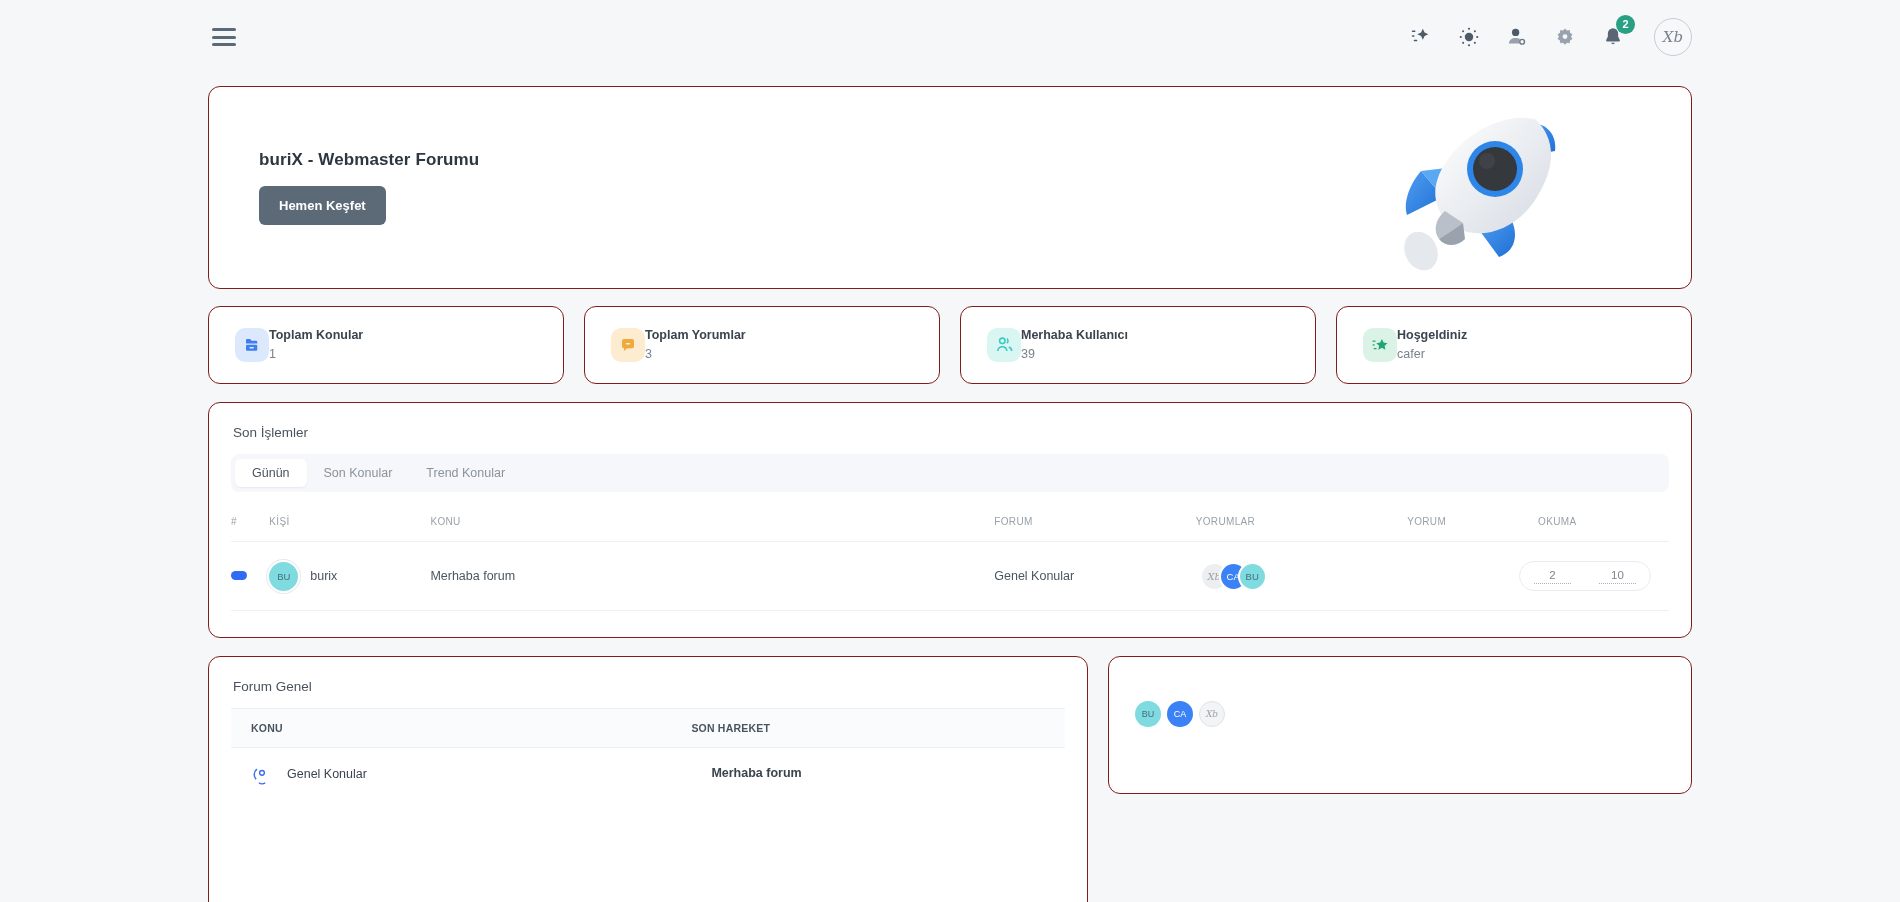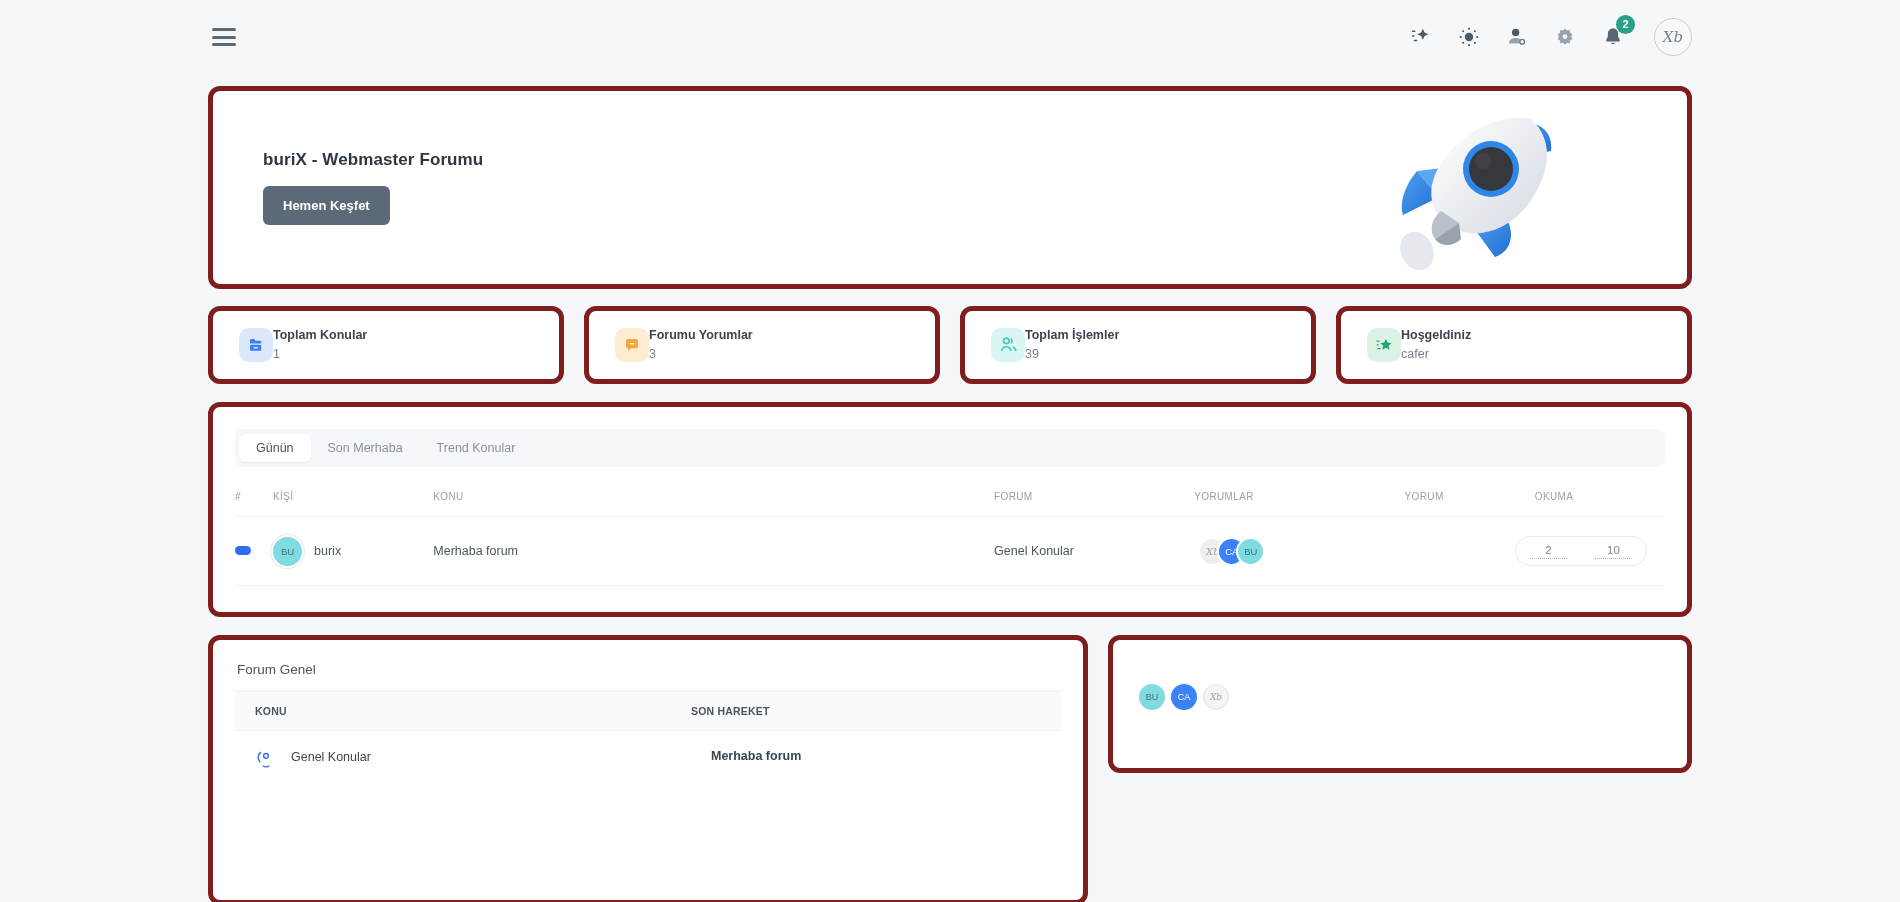--- a/index.html
+++ b/index.html
@@ -44,21 +44,21 @@
     font-family: "DejaVu Serif", serif; font-style: italic;
     font-size: 15px; color: #7b848d; cursor: pointer;
     margin-left: 6px;
   }
 
   
   .wrap { width: 1484px; margin: 0 auto; }
 
   .card {
     background: #fff;
-    border: 5px solid #7f1d1d;
+    border: 1px solid #7f1d1d;
     border-radius: 12px;
   }
 
   
   .hero {
     height: 203px; margin-top: 12px;
     display: flex; align-items: center; justify-content: space-between;
     padding: 0 52px 0 50px;
     position: relative; overflow: hidden;
   }
@@ -300,35 +300,35 @@
       </div>
 
       <div class="card stat">
         <div class="stat-ico orange">
           <svg width="18" height="18" viewBox="0 0 24 24" fill="#f0a93c">
             <path d="M4 6.6A2.6 2.6 0 0 1 6.6 4h10.8A2.6 2.6 0 0 1 20 6.6v7.1a2.6 2.6 0 0 1-2.6 2.6H11l-4.4 3.6.3-3.6h-.3A2.6 2.6 0 0 1 4 13.7z"></path>
             <rect x="9" y="9.2" width="6" height="2" rx="1" fill="#fdeccf"></rect>
           </svg>
         </div>
         <div class="stat-txt">
-          <div class="lab">Forumu Yorumlar</div>
+          <div class="lab">Toplam Yorumlar</div>
           <div class="val">3</div>
         </div>
       </div>
 
       <div class="card stat">
         <div class="stat-ico teal">
           <svg width="20" height="20" viewBox="0 0 24 24" fill="none" stroke="#3ec9c4" stroke-width="1.9">
             <circle cx="10" cy="7" r="3.3"></circle>
             <path d="M4.6 19.2c0-3 2.4-5.2 5.4-5.2s5.4 2.2 5.4 5.2"></path>
             <path d="M15.4 4.4a3.3 3.3 0 0 1 0 5.4M17.8 14.4c2 .7 3.4 2.5 3.4 4.8"></path>
           </svg>
         </div>
         <div class="stat-txt">
-          <div class="lab">Toplam İşlemler</div>
+          <div class="lab">Merhaba Kullanıcı</div>
           <div class="val">39</div>
         </div>
       </div>
 
       <div class="card stat">
         <div class="stat-ico green">
           <svg width="18" height="18" viewBox="0 0 24 24" fill="#1fa671">
             <path d="M14.5 4l2.3 4.8 5.2.7-3.8 3.6.9 5.2-4.6-2.5-4.6 2.5.9-5.2L7 9.5l5.2-.7z"></path>
             <rect x="2" y="6" width="4.2" height="1.7" rx=".85"></rect>
             <rect x="2" y="11" width="3" height="1.7" rx=".85"></rect>
@@ -337,24 +337,25 @@
         </div>
         <div class="stat-txt">
           <div class="lab">Hoşgeldiniz</div>
           <div class="val">cafer</div>
         </div>
       </div>
 
     </div>
 
     <div class="card recent">
+      <div class="sec-title">Son İşlemler</div>
 
       <div class="tabs">
         <div class="tab active">Günün</div>
-        <div class="tab">Son Merhaba</div>
+        <div class="tab">Son Konular</div>
         <div class="tab">Trend Konular</div>
       </div>
 
       <table class="rt">
         <thead>
           <tr>
             <th class="col-hash">#</th>
             <th class="col-kisi">KİŞİ</th>
             <th class="col-konu">KONU</th>
             <th class="col-forum">FORUM</th>

